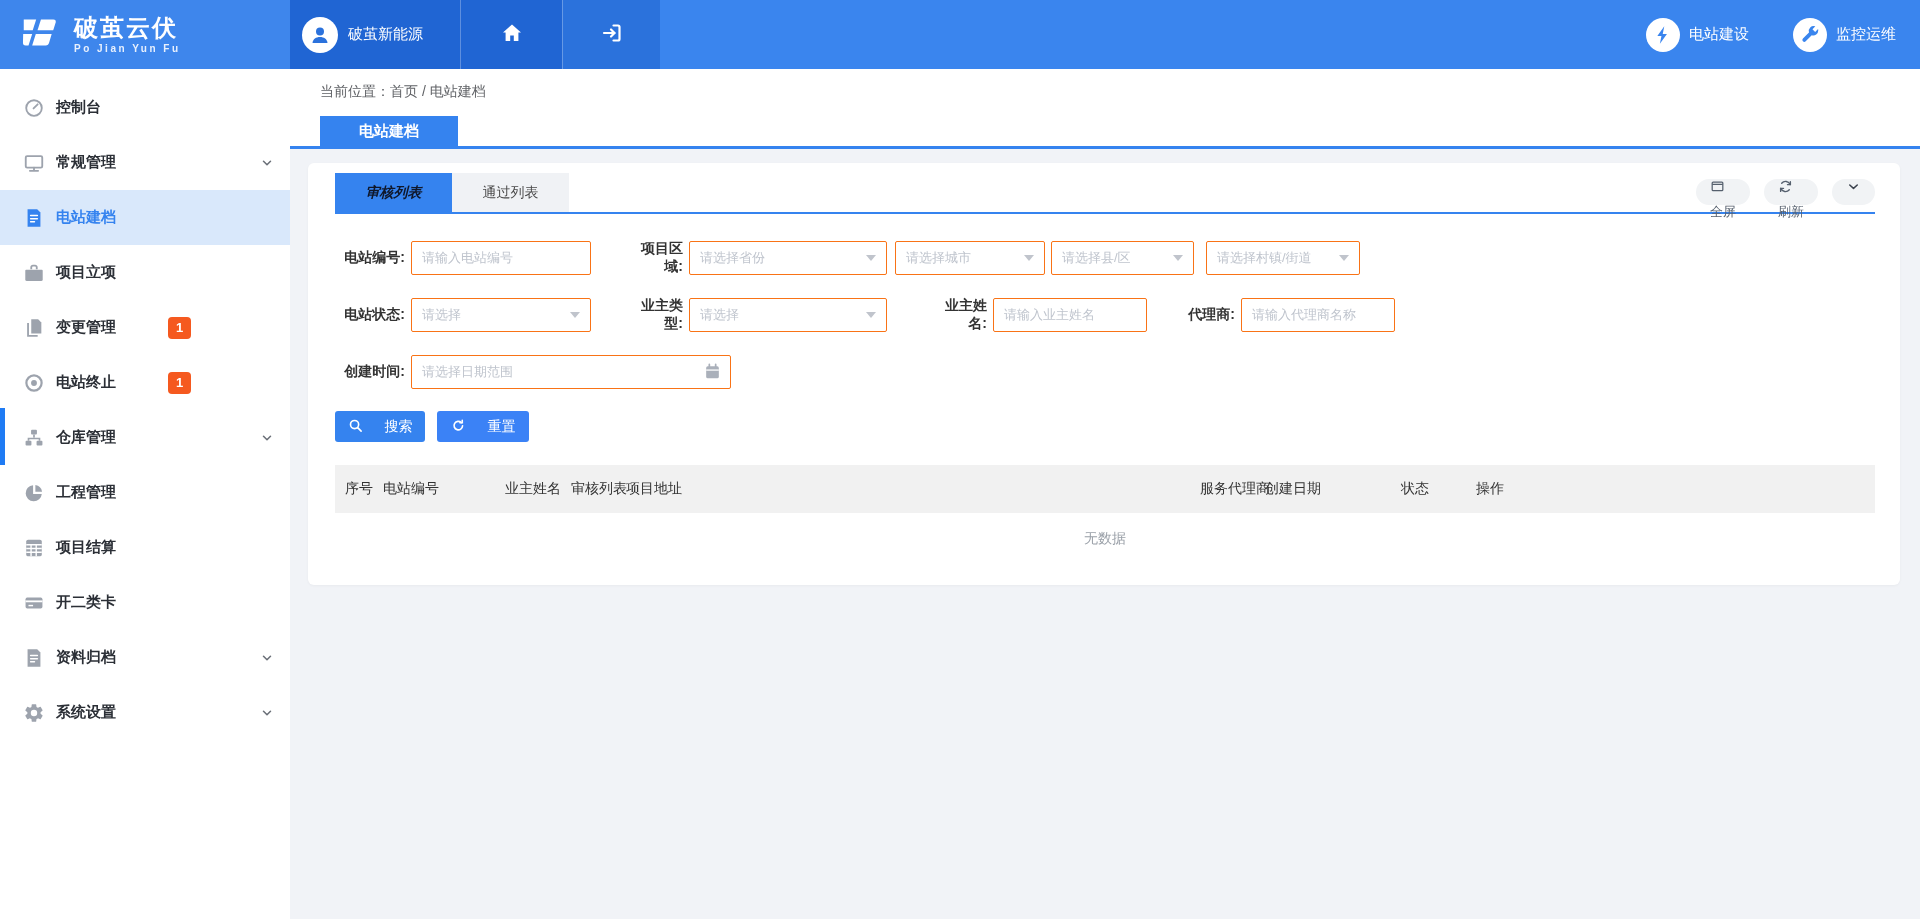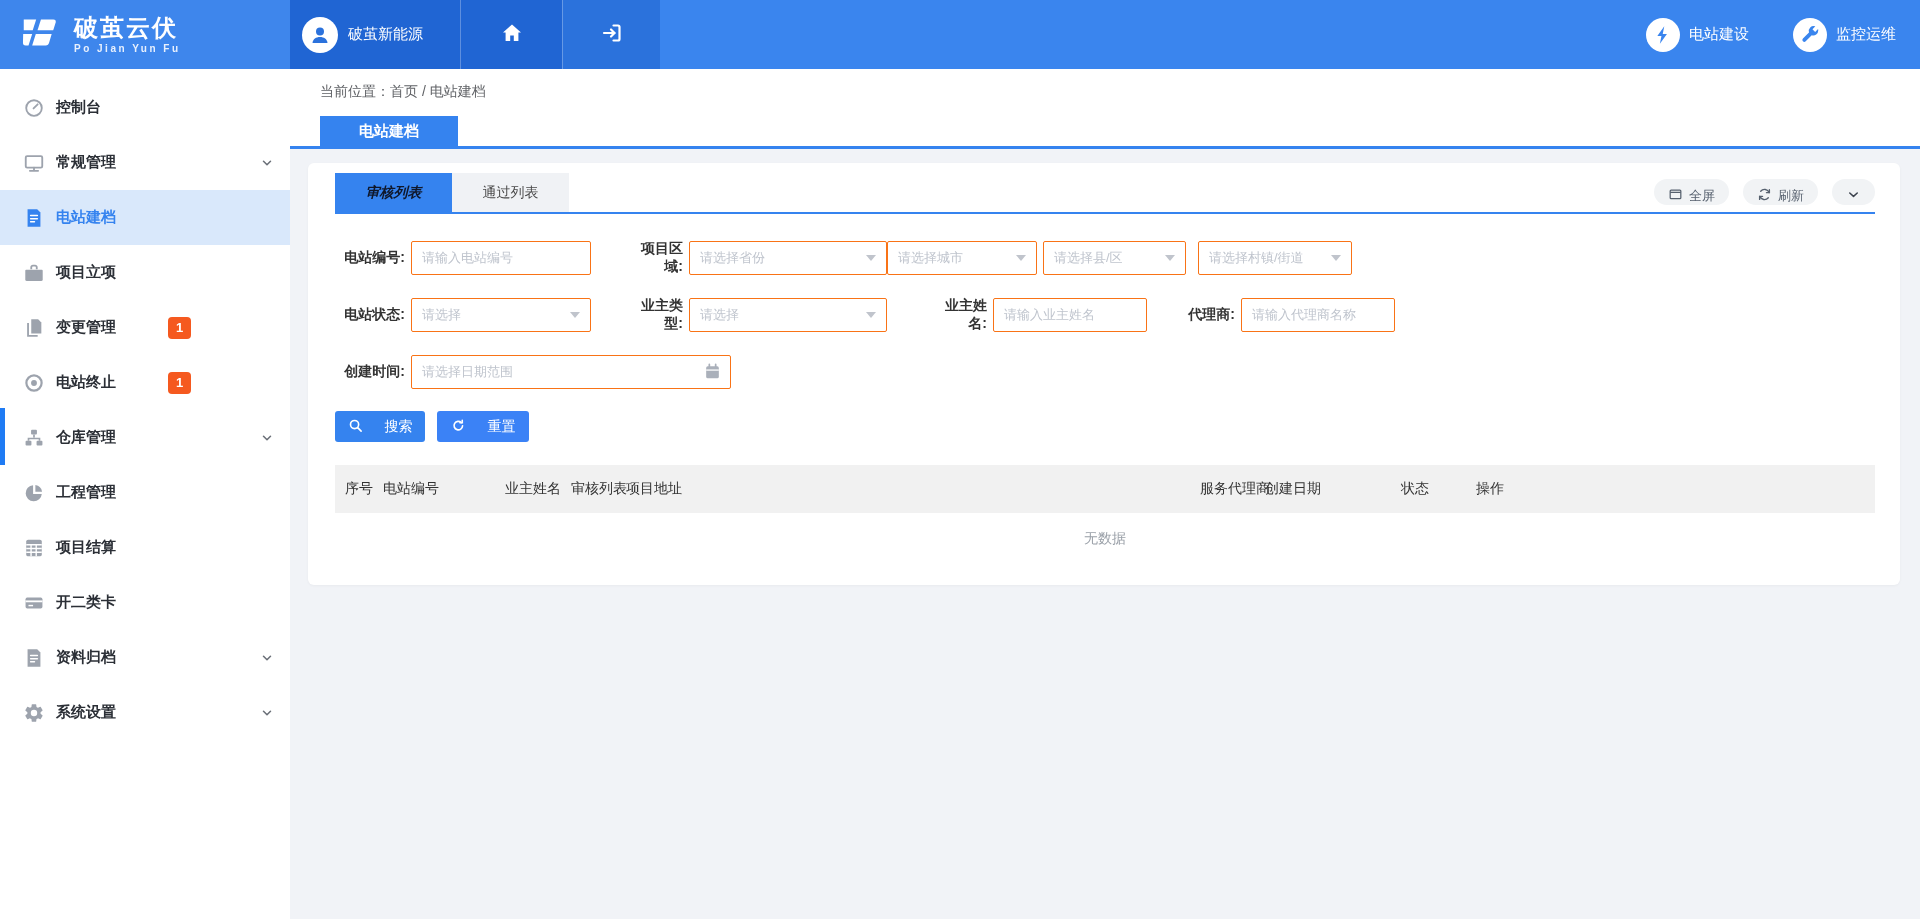--- a/index.html
+++ b/index.html
@@ -42,35 +42,35 @@
   .page-tab { position:absolute; left:30px; bottom:0; width:138px; height:30px; background:#3583ef; color:#fff; font-size:15px; font-weight:700; display:flex; align-items:center; justify-content:center; cursor:pointer; }
   .blue-line { height:3px; background:#3583ef; }
 
   .card { margin:14px 20px 0 18px; height:422px; background:#fff; border-radius:6px; box-shadow:0 1px 3px rgba(0,0,0,.04); padding:10px 25px 0 27px; overflow:hidden; }
 
   
   .panel-tabs { position:relative; display:flex; border-bottom:2px solid #3583ef; }
   .ptab { width:117px; height:39px; display:flex; align-items:center; justify-content:center; font-size:14px; cursor:pointer; background:#f0f2f5; color:#4a4a4a; }
   .ptab.active { background:#3583ef; color:#0f172a; font-weight:700;font-style:italic; }
   .panel-tools { position:absolute; right:0; top:6px; display:flex; gap:14px; align-items:center; }
-  .pill { height:26px; border-radius:13px; background:#f1f3f5; border:none; color:#56606e; font-size:13px; display:flex; align-items:flex-end; gap:6px; padding:0 14px; cursor:pointer; font-family:inherit; }
+  .pill { height:26px; border-radius:13px; background:#f1f3f5; border:none; color:#56606e; font-size:13px; display:flex; align-items:flex-start; gap:6px; padding:0 14px; cursor:pointer; font-family:inherit;flex-direction:column; }
   .pill svg { flex:none; }
 
   
   .filters { margin-top:26px; }
   .frow { display:flex; align-items:center; height:35px; margin-bottom:22px; }
   .flabel { width:70px; text-align:right; margin-right:6px; font-size:14px; font-weight:700; color:#333; flex:none; }
   .ctrl { height:34px; border:1px solid #f97316; border-radius:2px; background:#fff; font-size:13px; }
   input.ctrl { padding:0 10px; color:#333; font-family:inherit; outline:none; }
   input.ctrl::placeholder { color:#bfc4cd; }
   .sel { display:flex; align-items:center; justify-content:space-between; padding:0 10px; cursor:pointer; }
   .sel .ph { color:#bfc4cd; overflow:hidden; white-space:nowrap; }
   .sel .arrow { width:0; height:0; border-left:5px solid transparent; border-right:5px solid transparent; border-top:6px solid #c0c4cc; flex:none; margin-left:6px; }
   .w180 { width:180px; } .w198 { width:198px; } .w150 { width:150px; } .w143 { width:143px; } .w154 { width:154px; }
-  .ml32 { margin-left:32px; } .ml8 { } .ml6 { margin-left:6px; } .ml12 { margin-left:12px; }
+  .ml32 { margin-left:32px; } .ml8 { margin-left:8px; } .ml6 { margin-left:6px; } .ml12 { margin-left:12px; }
   .lbl-owner { width:56px; margin-left:44px; } .lbl-agent { width:48px; margin-left:40px; }
   .date-wrap { position:relative; width:320px; }
   .date-wrap input { width:100%; padding-right:34px; }
   .date-cal { position:absolute; right:9px; top:7px; pointer-events:none; }
 
   
   .btn-row { display:flex; gap:12px; margin-top:0px; }
   .btn { height:31px; border:none; border-radius:3px; color:#fff; font-size:14px; display:flex; align-items:center; justify-content:center; gap:22px; cursor:pointer; font-family:inherit; }
   .btn-search { width:90px; background:#3583ef; }
   .btn-reset { width:92px; background:#3b82f6; }

